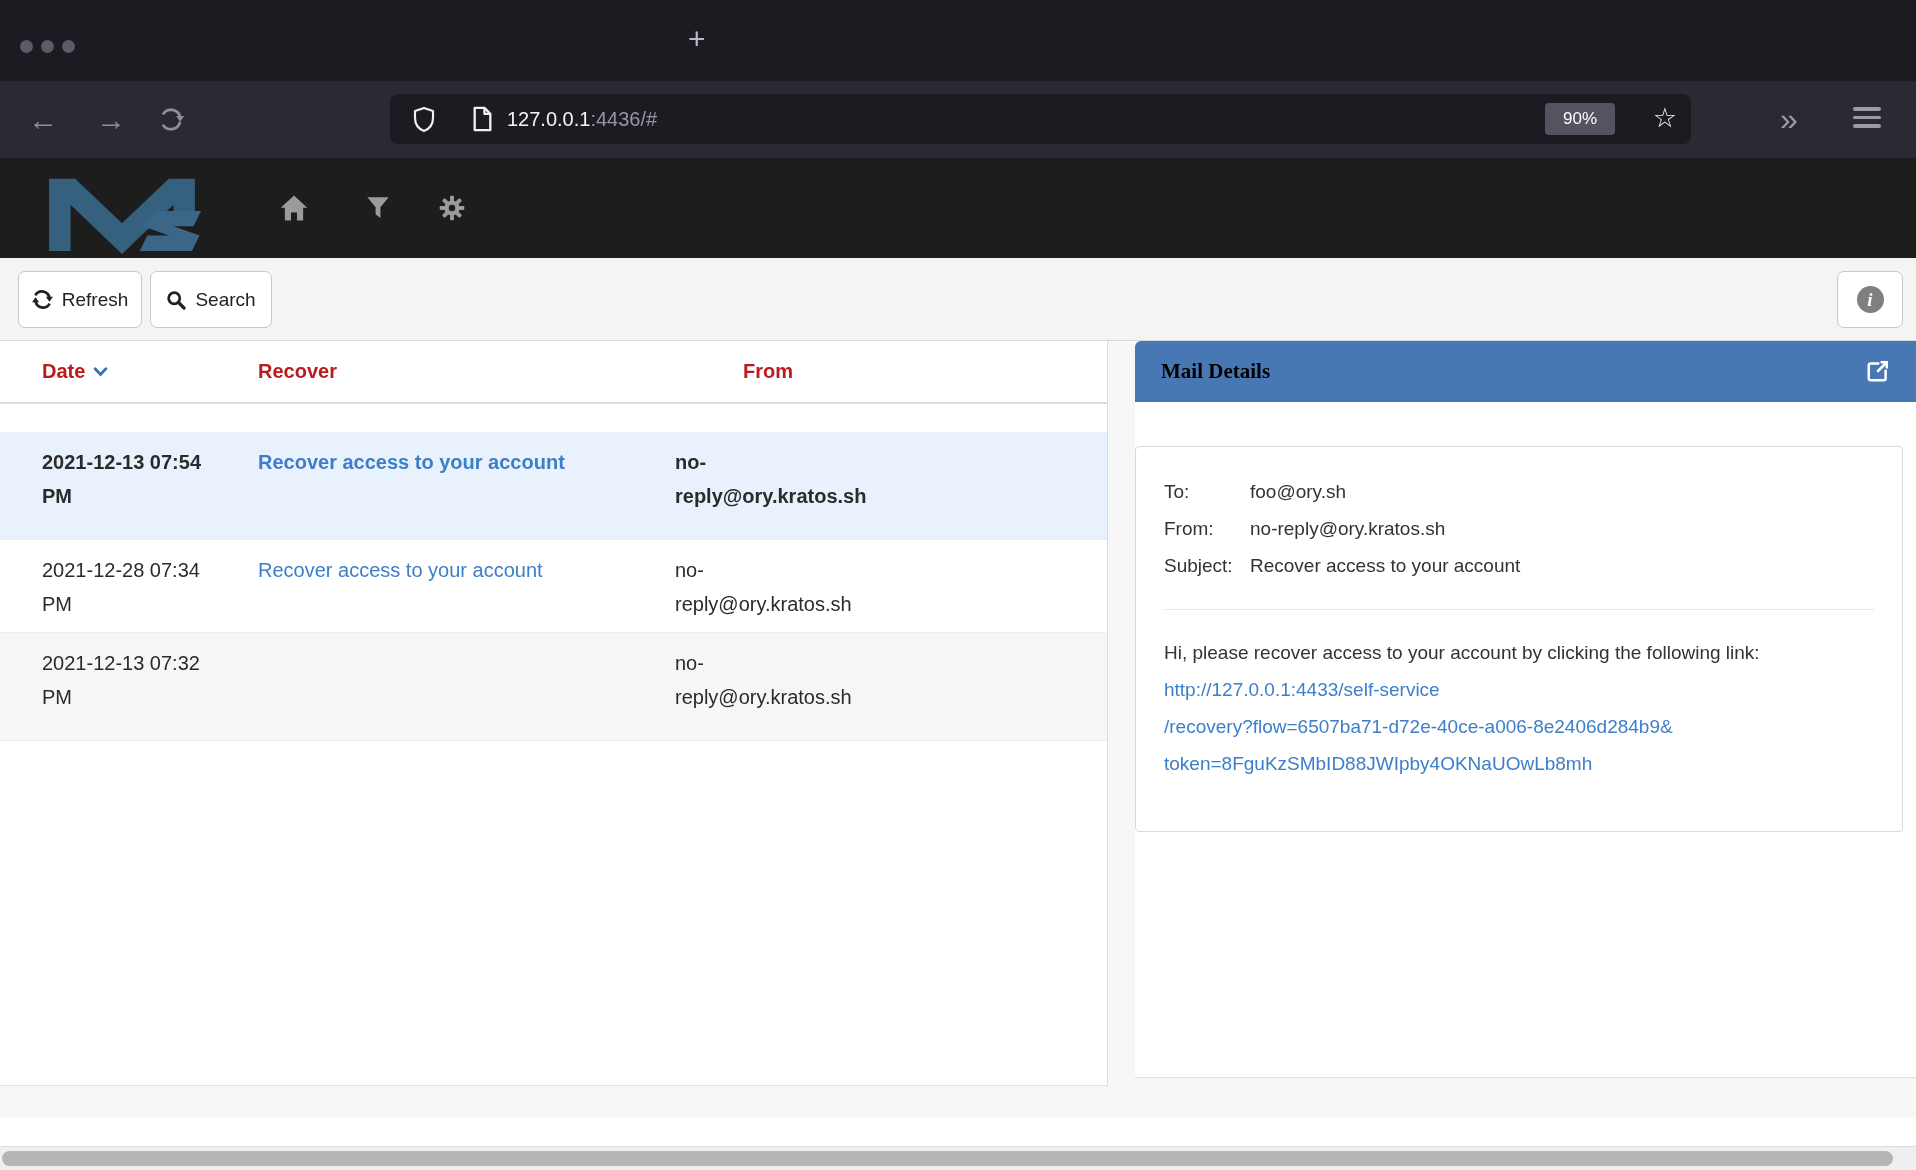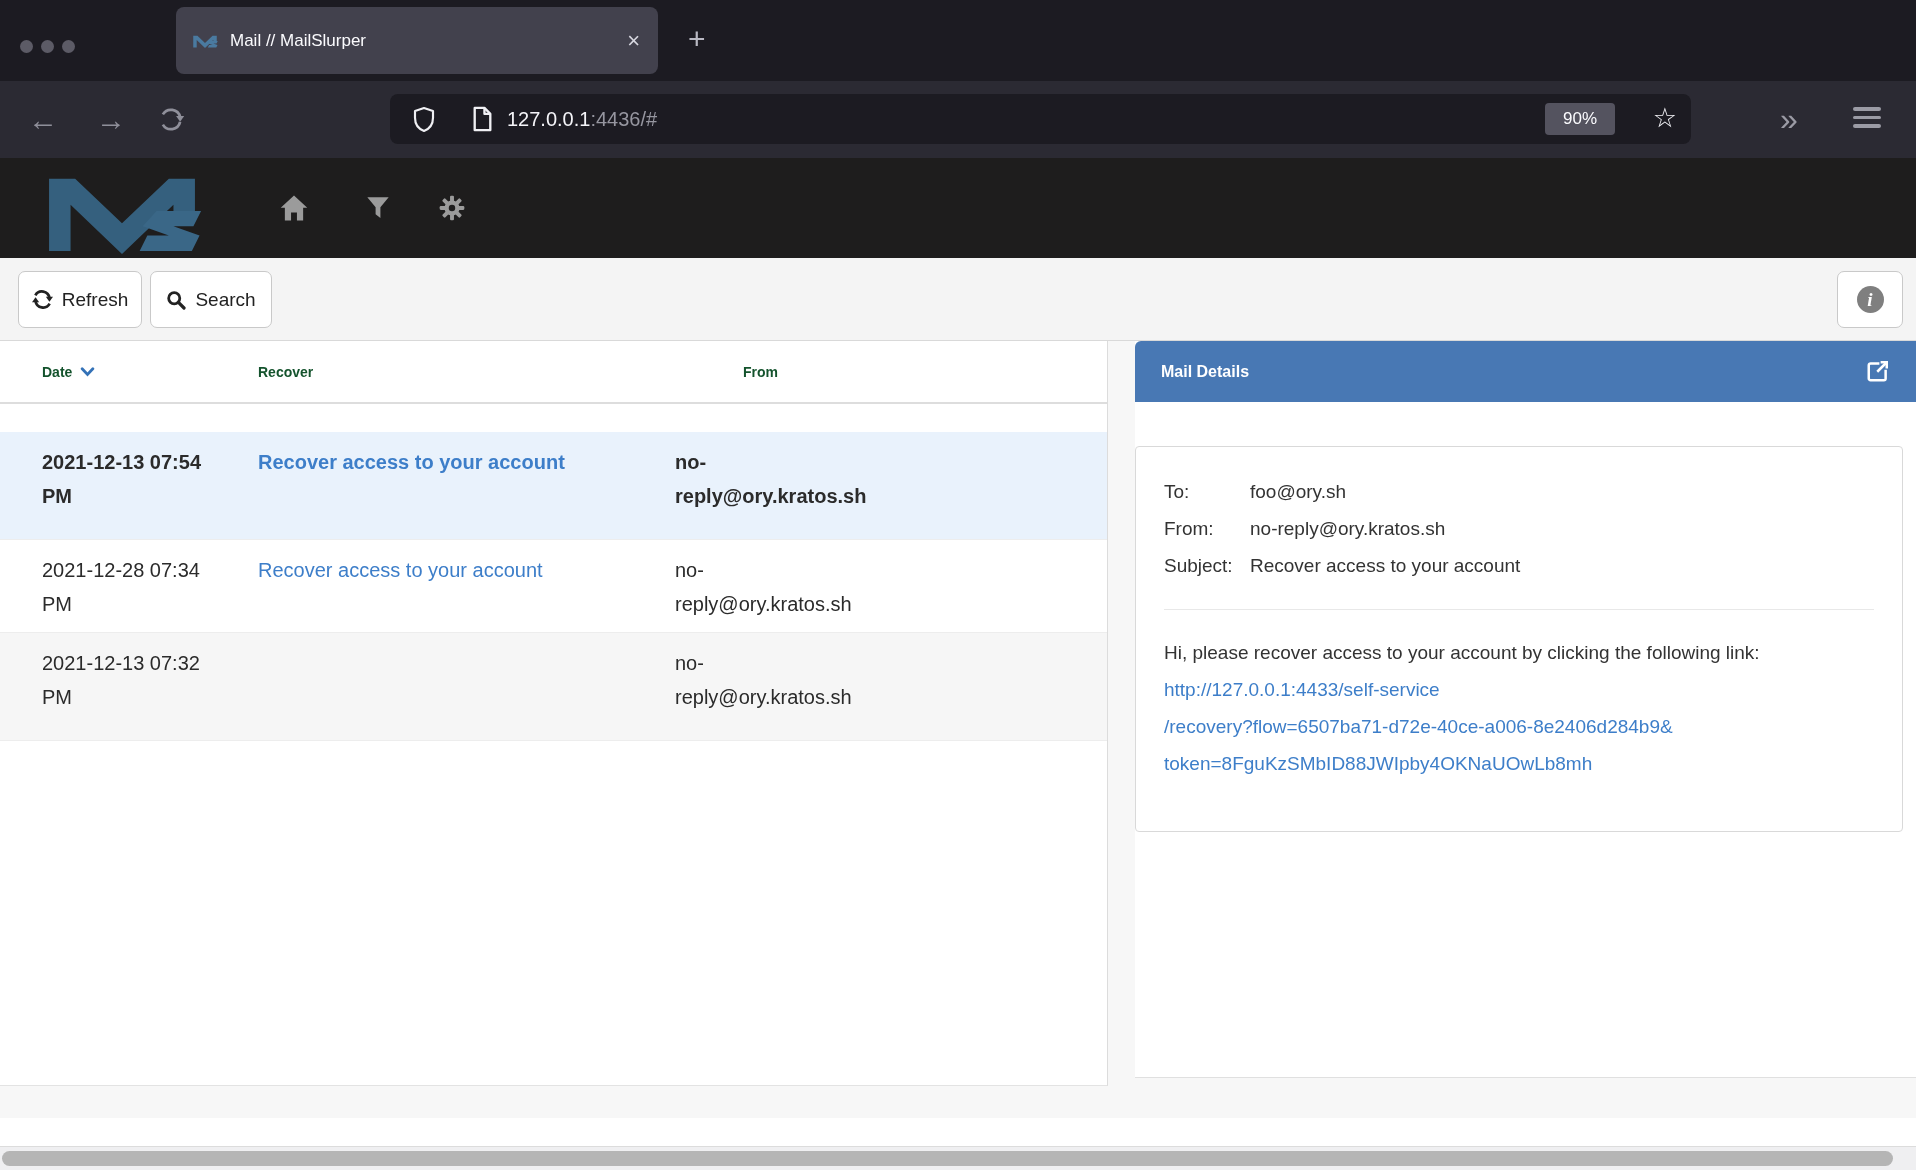--- a/index.html
+++ b/index.html
@@ -34,34 +34,34 @@
   
   .apptoolbar { position:absolute; left:0; top:258px; width:100%; height:83px; background:#f4f4f4; border-bottom:1px solid #d9d9d9;padding-left:22px; }
   .btn { position:absolute; top:13px; height:57px; background:#fff; border:1px solid #c9c9c9; border-radius:7px; display:flex; align-items:center; justify-content:center; gap:9px; font-size:19px; color:#222; }
   .info-i { width:27px; height:27px; border-radius:50%; background:#7f7f7f; color:#fff; display:flex; align-items:center; justify-content:center; font-family:"Liberation Serif", serif; font-weight:bold; font-style:italic; font-size:19px; }
 
   
   .content-bg { position:absolute; left:0; top:341px; width:100%; height:777px; background:#f7f7f7; }
 
   .maillist { position:absolute; left:0; top:341px; width:1108px; height:745px; background:#fff; border-right:1px solid #dcdcdc; border-bottom:1px solid #e3e3e3; }
   .mlhead { position:relative; height:63px; border-bottom:2px solid #dddddd; }
-  .mlhead .col { position:absolute; top:0; height:61px; display:flex; align-items:center; gap:8px; color:#14532d; font-weight:bold; font-size:14px; }
+  .mlhead .col { position:absolute; top:0; height:61px; display:flex; align-items:center; gap:8px; color:#b91c1c; font-weight:bold; font-size:20px; }
   .rows { position:relative; margin-top:28px; }
   .mlrow { position:relative; border-bottom:1px solid #ededed; }
   .mlrow .cell { position:absolute; top:13px; font-size:20px; line-height:34px; color:#2b2b2b; }
   .mlrow .c-date { left:42px; width:172px; }
   .mlrow .c-subj { left:258px; width:400px; color:#3d7ec9; }
   .mlrow .c-from { left:675px; width:205px; }
   .row-sel { background:#e9f2fc; }
   .row-sel .cell { font-weight:bold; }
   .row-alt { background:#f6f6f6; }
 
   .details { position:absolute; left:1135px; top:341px; width:781px; height:737px; background:#fff; border-bottom:1px solid #e0e0e0; }
   .dethdr { position:relative; height:61px; background:#4878b4; border-top-left-radius:6px; display:flex; align-items:center; }
-  .dethdr .t { color:#ffffff; font-weight:bold; font-size:16px; margin-left:26px; flex:1; }
+  .dethdr .t { color:#000000; font-weight:bold; font-size:21px; margin-left:26px; flex:1;font-family:Liberation Serif, serif; }
   .detcard { position:absolute; left:0; top:105px; width:768px; height:386px; background:#fff; border:1px solid #d9d9d9; border-radius:4px; padding:26px 28px; }
   .meta-line { font-size:19px; line-height:37px; color:#333; }
   .meta-line .lbl { display:inline-block; width:86px; }
   .detcard hr { border:none; border-top:1px solid #e8e8e8; margin:25px 0 24px 0; }
   .mailbody { width:600px; font-size:19px; line-height:37px; color:#333; }
   .mailbody a { color:#3d7ec9; text-decoration:none; }
   .lseg { display:inline-block; }
 
   .whiteband { position:absolute; left:0; top:1118px; width:100%; height:28px; background:#fff; }
   .hscroll { position:absolute; left:0; top:1146px; width:100%; height:24px; background:#efeff1; border-top:1px solid #dcdcdc; }
@@ -73,30 +73,20 @@
 <body>
 
 <div class="page">
 
   <div class="tabstrip">
     <div class="win-dots">
         <i></i>
         <i></i>
         <i></i>
       </div>
-    <div class="tab">
-      <span>
-        <svg width="26" height="14" viewBox="0 0 210 112">
-          <path d="M10 108 L10 14 L44 14 L105 72 L166 14 L200 14 L200 66 L172 66 L172 48 L105 112 L38 48 L38 108 Z" fill="#4a7aa0"></path>
-          <path d="M150 56 L208 56 L198 76 L172 76 L206 88 L196 108 L128 108 L138 88 L166 88 L132 76 Z" fill="#4a7aa0"></path>
-        </svg>
-      </span>
-      <span class="tab-title">Mail // MailSlurper</span>
-      <span class="tab-close">×</span>
-    </div>
     <span class="newtab">+</span>
   </div>
 
   <div class="navbar">
     <span class="navbtn" style="left:28px">←</span>
     <span class="navbtn" style="left:96px">→</span>
     <span class="navbtn" style="left:158px">
       <svg width="27" height="27" viewBox="0 0 20 20">
         <path d="M3.6 6.2 A7 7 0 0 1 16.4 8.2" fill="none" stroke="#8f8f9a" stroke-width="2"></path>
         <path d="M16.4 11.8 A7 7 0 0 1 3.6 13.8" fill="none" stroke="#8f8f9a" stroke-width="2"></path>

